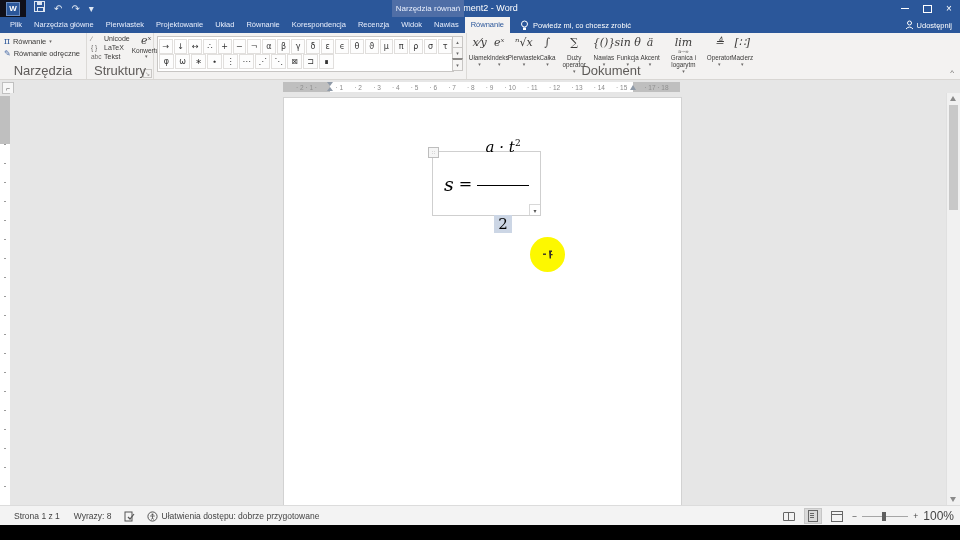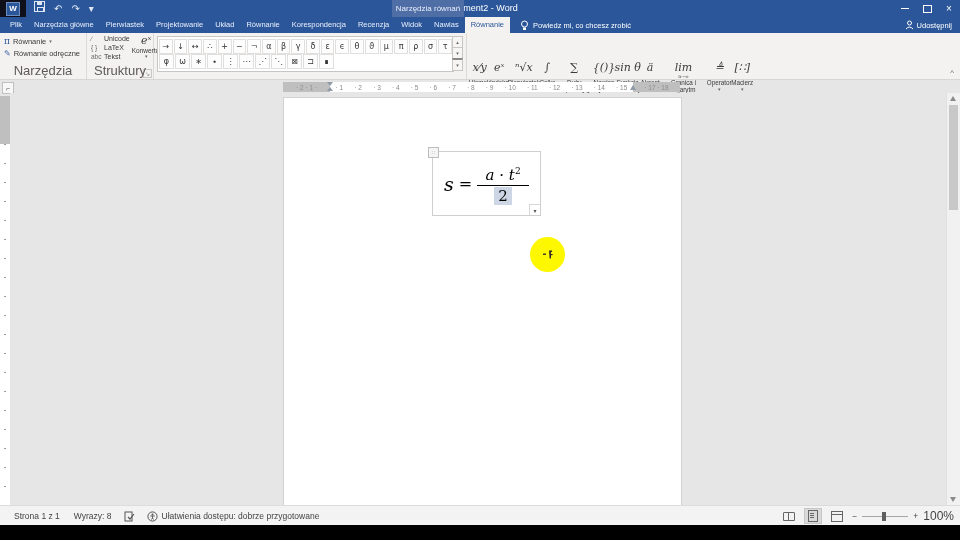--- a/index.html
+++ b/index.html
@@ -51,21 +51,21 @@
                 display:flex;align-items:center;justify-content:center;line-height:1;}
   .g-symbole{width:312px;}
   .sym-gallery{margin:3px 2px 0 3px;background:#fff;border:1px solid #c8c6c4;width:293px;height:32px;
                display:flex;flex-direction:column;justify-content:space-evenly;padding:1px 1px;}
   .sym-row{display:flex;gap:1px;}
   .sym-cell{width:13px;height:13px;border:1px solid #e1dfdd;background:#fdfdfd;display:flex;align-items:center;
             justify-content:center;font-size:8px;color:#333;font-family:"DejaVu Sans",sans-serif;}
   .sym-scroll{position:absolute;right:3px;top:3px;width:11px;height:34px;display:flex;flex-direction:column;}
   .sym-scroll .sc{flex:1;border:1px solid #c8c6c4;background:#f6f5f4;font-size:5px;color:#666;
                   display:flex;align-items:center;justify-content:center;margin-bottom:-1px;}
-  .g-struktury{width:288px;margin-top:25px;}
+  .g-struktury{width:288px;}
   .struct-row{display:flex;padding:2px 2px 0 2px;height:40px;}
   .sbtn{flex:1 1 auto;min-width:0;display:flex;flex-direction:column;align-items:center;padding:0 1px;color:#3b3a39;}
   .sicon{font-family:"DejaVu Serif",serif;font-style:italic;font-size:11px;line-height:15px;height:15px;white-space:nowrap;}
   .sicon-sub{font-size:4.5px;line-height:4px;height:4px;font-family:"DejaVu Serif",serif;}
   .slabel{font-size:6.3px;text-align:center;line-height:6.8px;margin-top:1px;}
   .caret{font-size:5px;color:#6b6968;line-height:5px;}
   .ribbon-collapse{position:absolute;right:6px;bottom:2px;font-size:8px;color:#6b6968;}
   
   .ruler-h{position:absolute;left:283px;top:82px;width:397px;height:10px;background:#bfbfbf;
            font-size:6.5px;color:#7a7a7a;}
@@ -91,21 +91,21 @@
   .page{position:absolute;left:273px;top:4px;width:397px;height:408px;background:#fff;border:1px solid #d2d2d2;}
   .equation-box{position:absolute;left:148px;top:53px;width:107px;height:63px;border:1px solid #cfcfcf;background:#fff;
                 display:flex;align-items:center;justify-content:center;gap:5px;
                 font-family:"DejaVu Serif",serif;color:#000;}
   .eq-handle{position:absolute;left:-5px;top:-5px;width:9px;height:9px;border:1px solid #bdbdbd;background:#f5f5f5;
              font-size:5px;color:#8a8a8a;display:flex;align-items:center;justify-content:center;line-height:1;}
   .eq-caret{position:absolute;right:0;bottom:0;width:10px;height:10px;border-left:1px solid #d8d8d8;border-top:1px solid #d8d8d8;
             font-size:6px;color:#555;display:flex;align-items:center;justify-content:center;}
   .eq-lhs{font-style:italic;font-size:19px;}
   .eq-eq{font-size:16px;}
-  .eq-frac{display:flex;flex-direction:column;align-items:center;}
+  .eq-frac{display:flex;flex-direction:column;align-items:center;gap:28px;}
   .eq-num{font-size:15px;font-style:italic;line-height:18px;white-space:nowrap;}
   .eq-num sup{font-size:9px;font-style:normal;}
   .eq-line{width:52px;height:1.4px;background:#000;margin:1px 0;}
   .eq-den{font-size:15px;line-height:18px;background:#ccd6e5;padding:0 4px;}
   .click-circle{position:absolute;left:246px;top:139px;width:35px;height:35px;border-radius:50%;background:#fdf800;
                 display:flex;align-items:center;justify-content:center;}
   
   .scrollbar{position:absolute;right:0;top:93px;width:13px;height:412px;background:#f1f1f1;border-left:1px solid #e0e0e0;}
   .sb-up{position:absolute;top:3px;left:3px;width:0;height:0;border-left:3px solid transparent;border-right:3px solid transparent;border-bottom:5px solid #8a8a8a;}
   .sb-thumb{position:absolute;top:12px;left:2px;width:9px;height:105px;background:#c8c8c8;}

